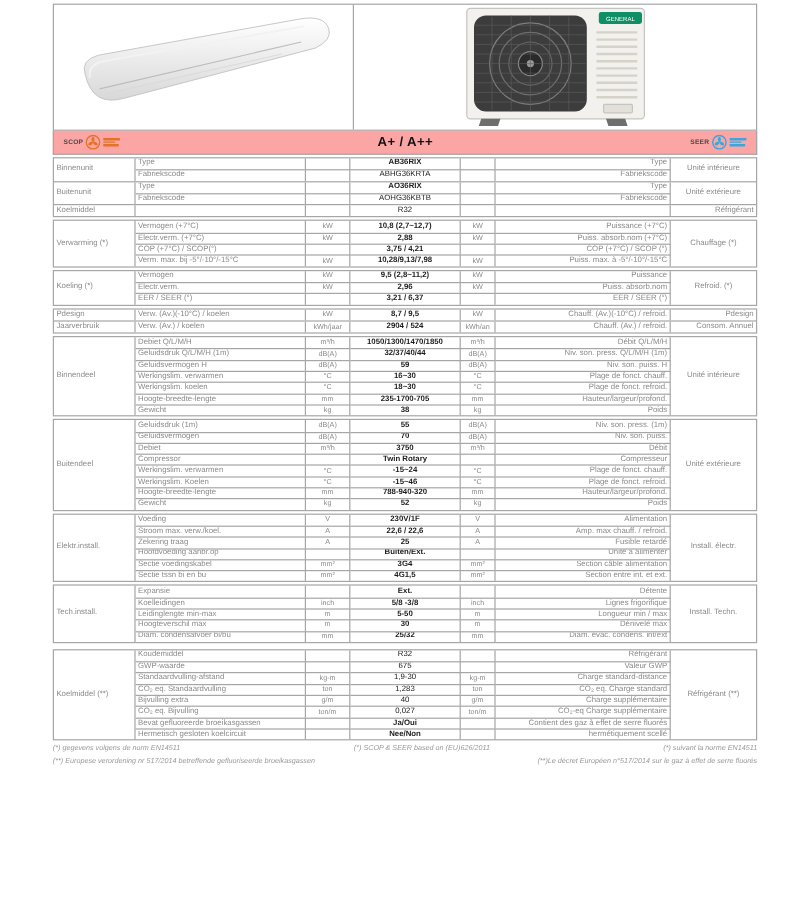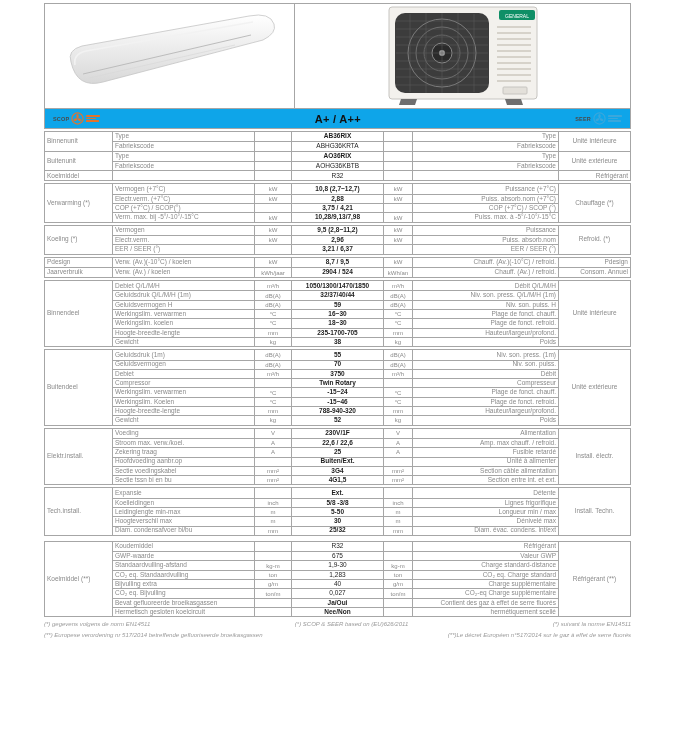--- a/index.html
+++ b/index.html
@@ -14,21 +14,21 @@
     font-family:"Liberation Sans","DejaVu Sans",sans-serif;
     -webkit-font-smoothing:antialiased;
   }
   .sheet{position:absolute;left:44px;top:3px;width:587px;}
   
   .photos{display:flex;height:106px;border:1px solid var(--line);box-sizing:border-box;background:#fff;}
   .photo-left{width:250px;border-right:1px solid var(--line);display:flex;align-items:center;justify-content:center;box-sizing:border-box;}
   .photo-right{flex:1;display:flex;align-items:center;justify-content:center;}
   
   .rating{height:20px;border:1px solid var(--line);border-top:none;box-sizing:border-box;
-    display:flex;align-items:center;justify-content:space-between;padding:0 8px;margin-bottom:2px;background:#0ea5e9;}
+    display:flex;align-items:center;justify-content:space-between;padding:0 8px;margin-bottom:2px;background:#fca5a5;}
   .energy{font-size:11px;font-weight:bold;color:#111;letter-spacing:.3px;}
   .logo{display:flex;align-items:center;gap:2px;}
   .logo-label{font-size:5.5px;font-weight:bold;color:#4a4a4a;letter-spacing:.2px;}
   .bars{display:flex;flex-direction:column;gap:1px;}
   .bars i{display:block;height:1.5px;border-radius:.5px;}
   
   .block{border:1px solid var(--line);margin-bottom:2px;background:#fff;}
   .block.gap{margin-top:5px;}
   .section{display:grid;grid-template-columns:68px 142px 37px 92px 29px 146px 71px;}
   .section + .section{border-top:1px solid var(--line);}

